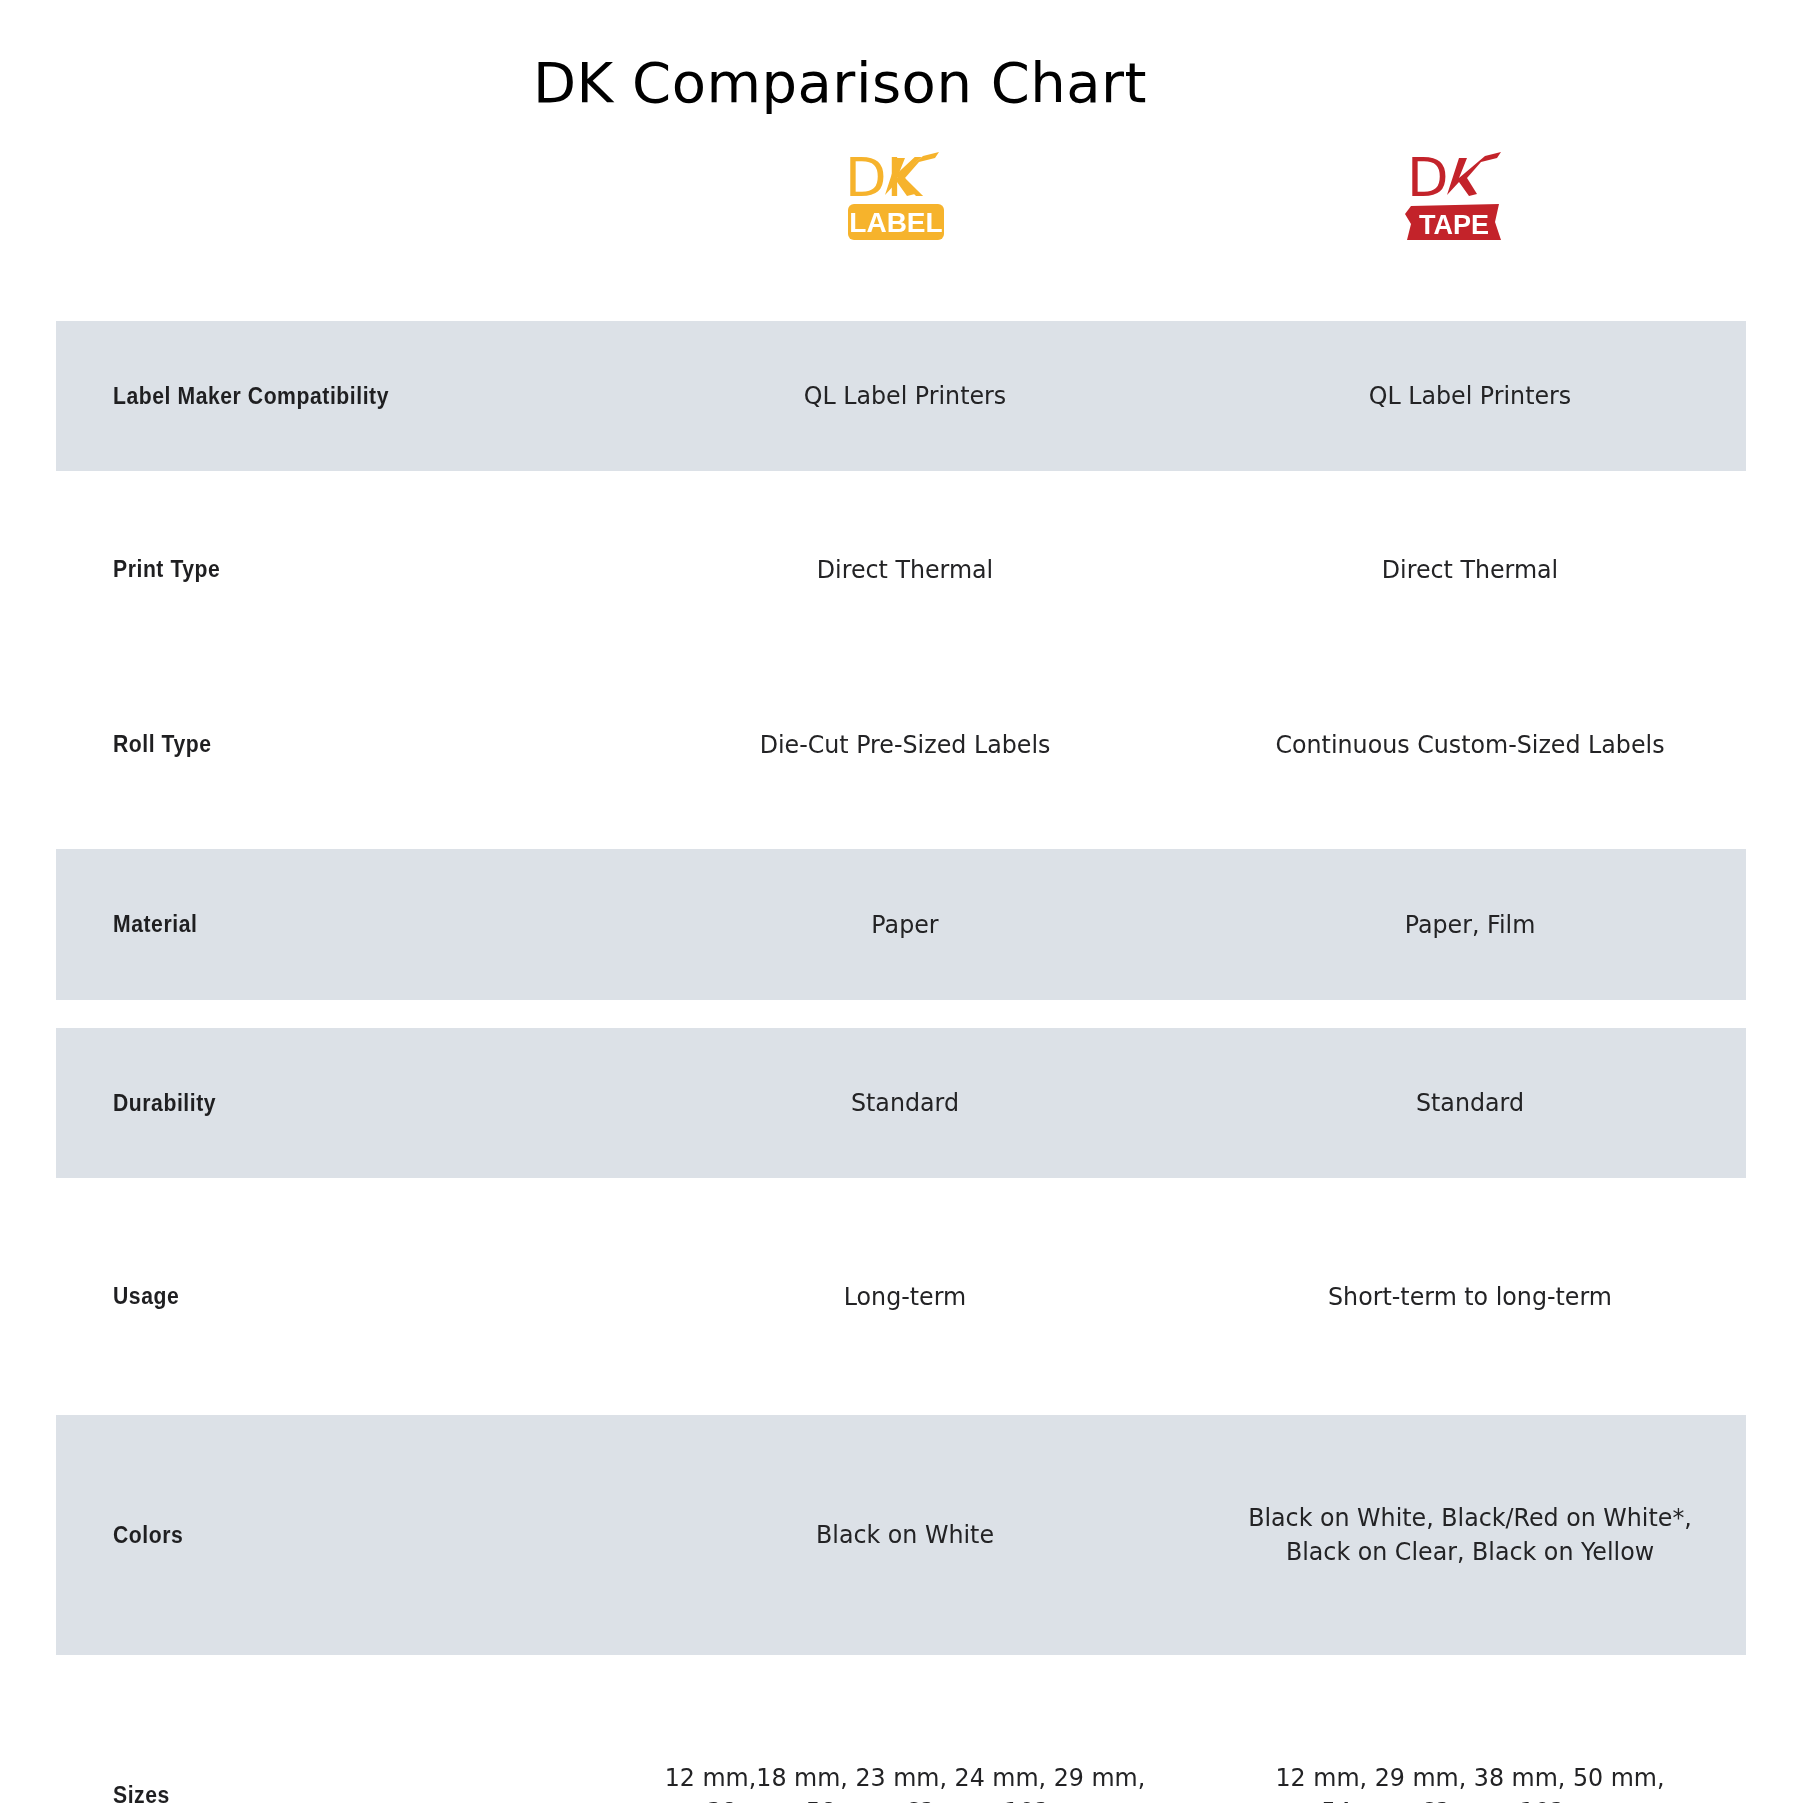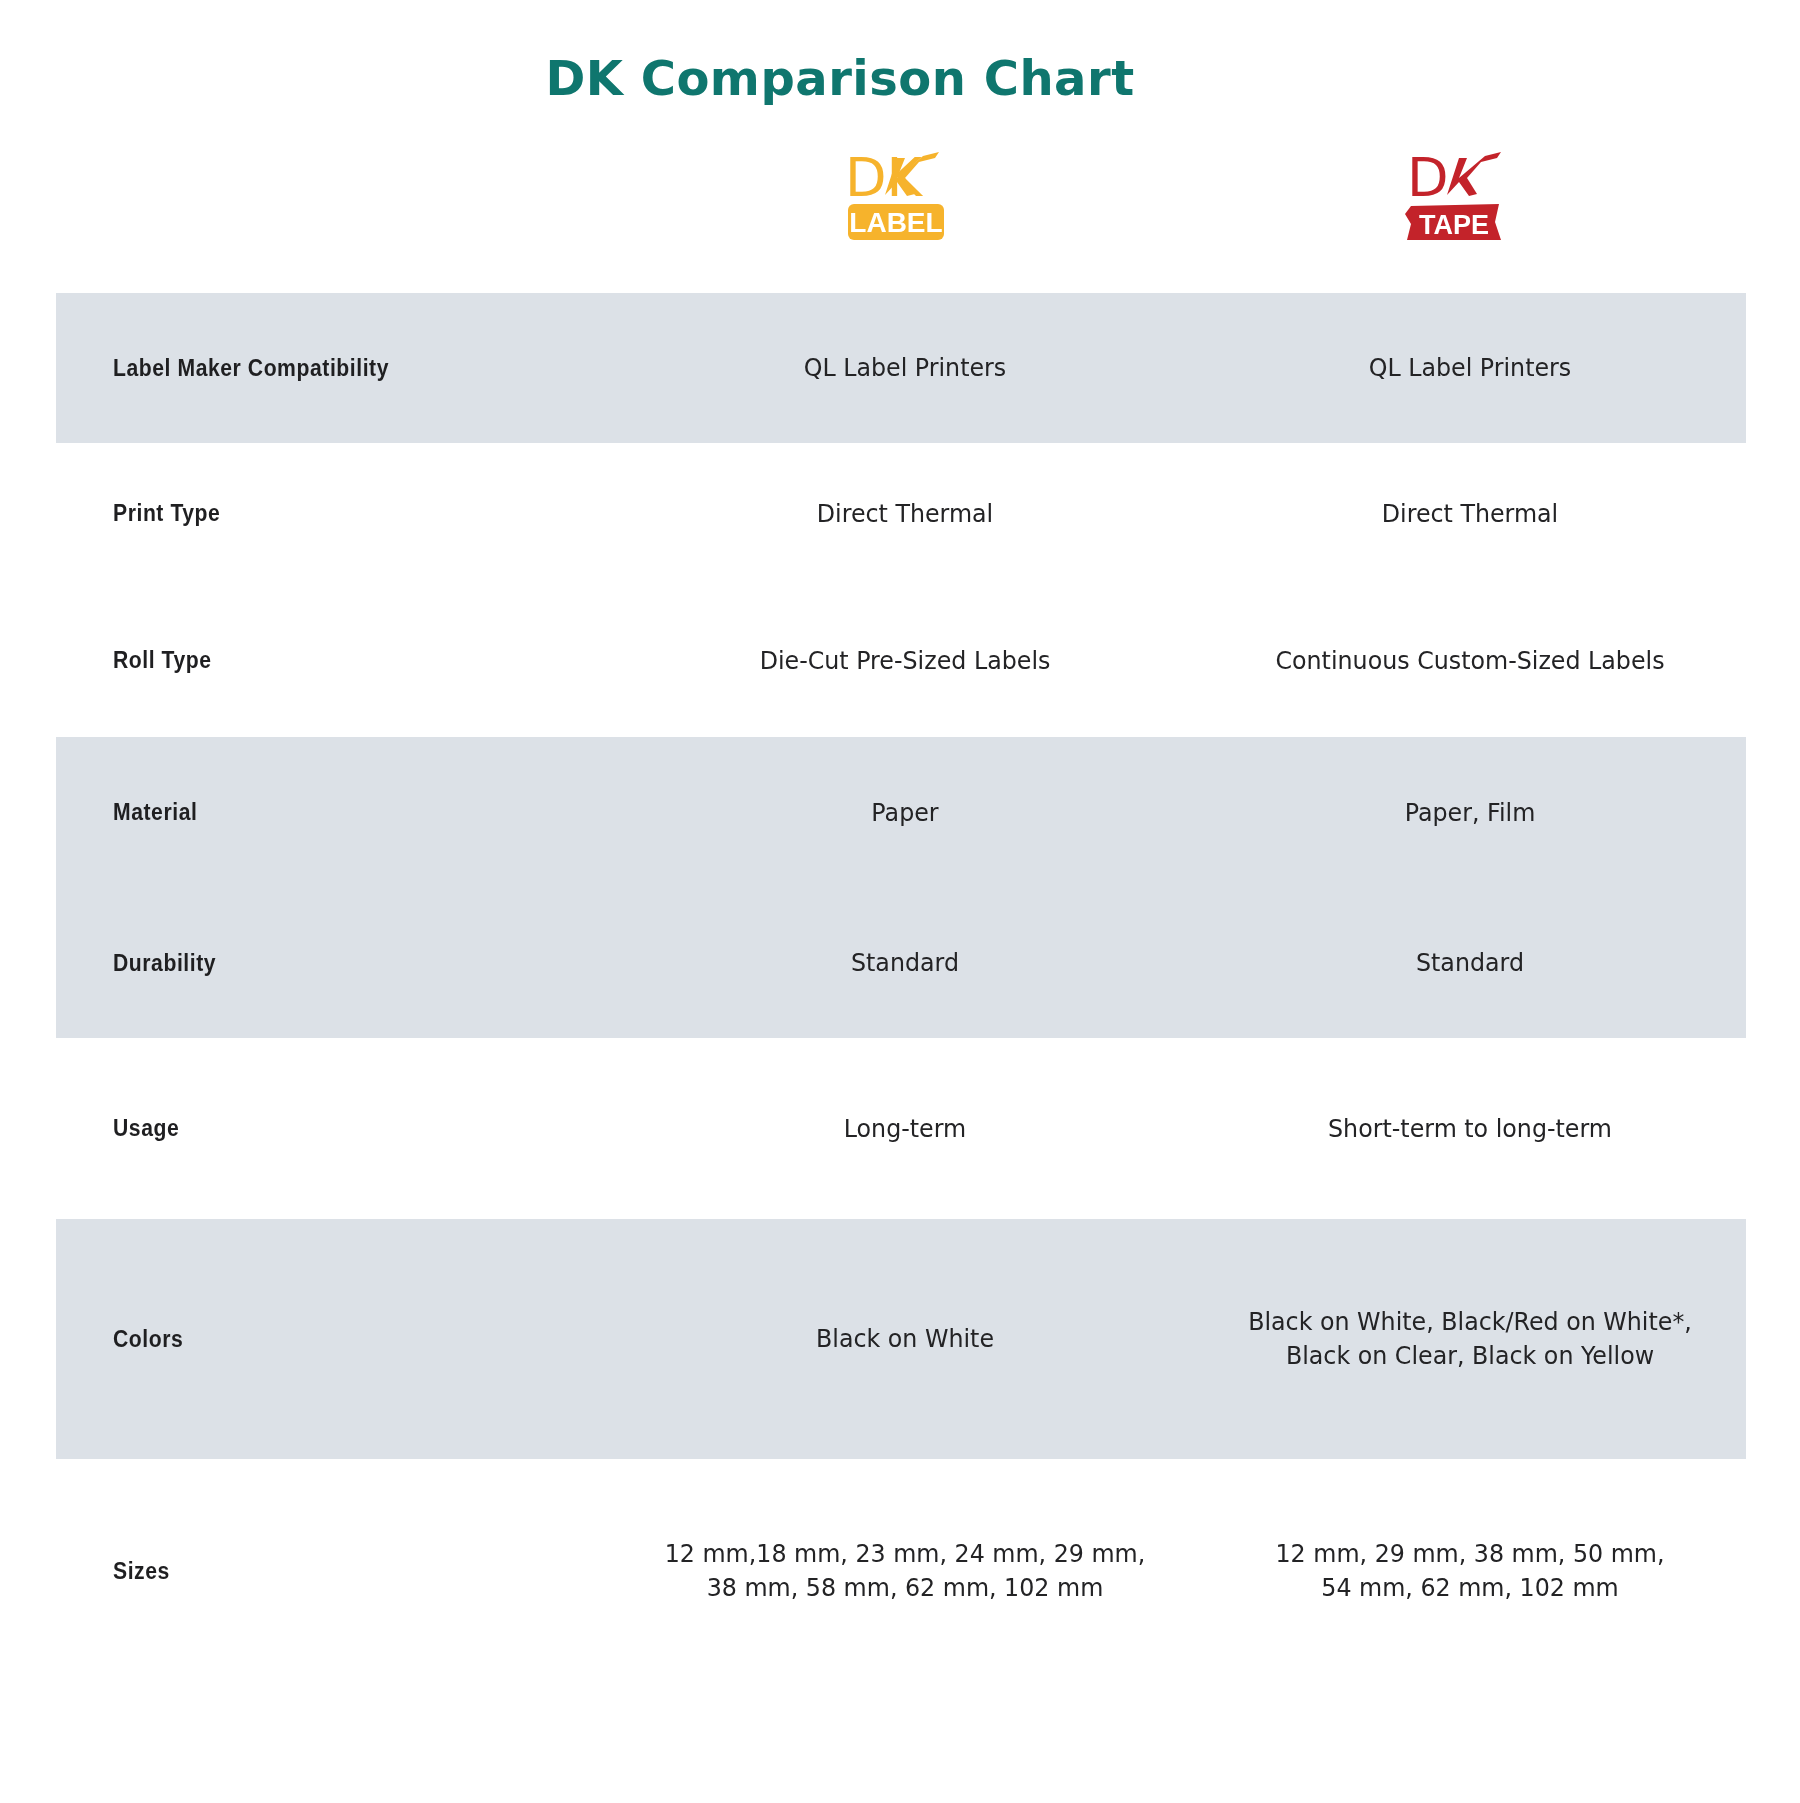--- a/index.html
+++ b/index.html
@@ -15,24 +15,24 @@
       font-family: "DejaVu Sans", sans-serif;
       color: #232325;
     }
     .title {
       position: absolute;
       top: 50px;
       left: 0;
       width: 1680px;
       text-align: center;
       font-family: "DejaVu Sans", sans-serif;
-      font-size: 48px;
-      font-weight: bold;
+      font-size: 56px;
+      font-weight: normal;
       letter-spacing: 0.5px;
-      color: #0f766e;
+      color: #000000;
       margin: 0;
     }
     .logo {
       position: absolute;
       top: 148px;
       width: 110px;
       height: 96px;
     }
     .logo-label { left: 845px; }
     .logo-tape { left: 1401px; }
@@ -42,20 +42,21 @@
       position: absolute;
       left: 56px;
       top: 293px;
       width: 1690px;
     }
     .row {
       position: relative;
       width: 100%;
       display: flex;
       align-items: center;
+      margin-top: 28px;
     }
     .row.shaded { background: #dce1e7; }
     .row .label {
       position: absolute;
       left: 57px;
       font-family: "Liberation Sans", sans-serif;
       font-weight: bold;
       font-size: 23px;
       letter-spacing: 0.6px;
       transform: scaleX(0.92);

